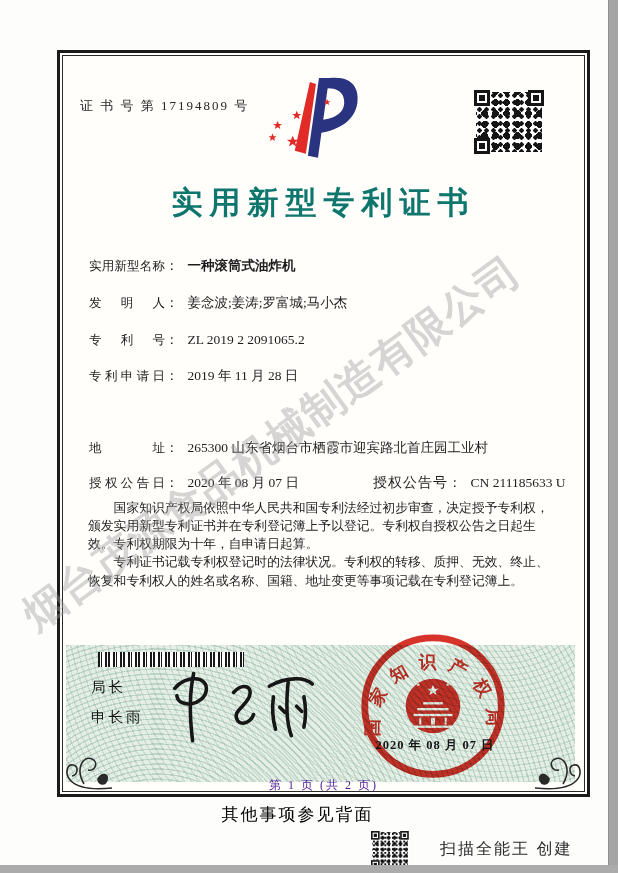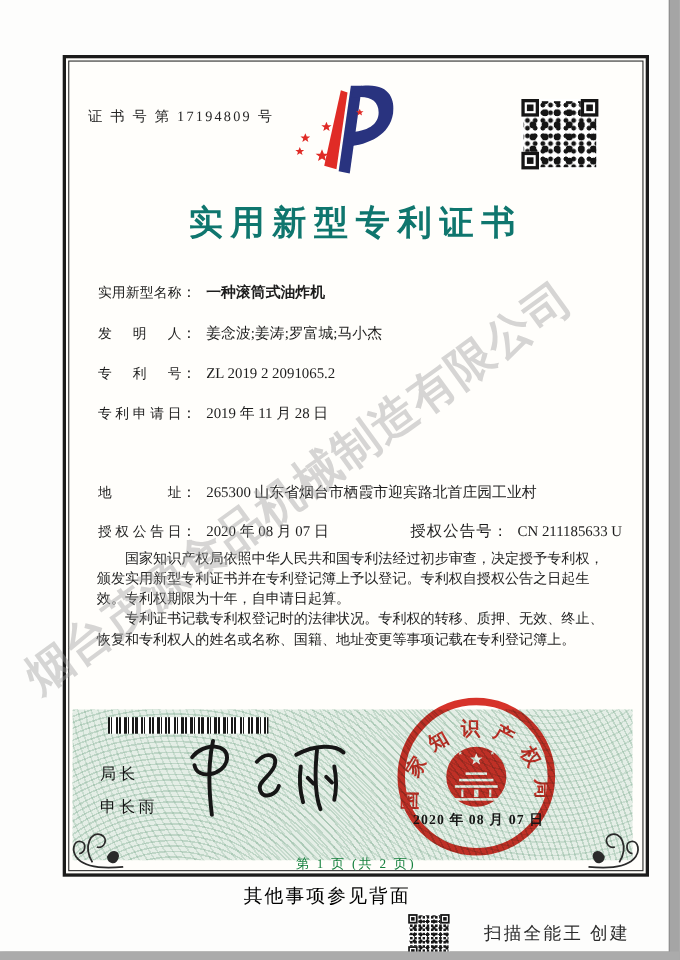--- a/index.html
+++ b/index.html
@@ -24,28 +24,28 @@
   .lbl{display:inline-block;width:76px;text-align:justify;text-align-last:justify;
        font-size:12.5px;vertical-align:baseline;}
   .val{margin-left:9px;}
   .pair2{position:absolute;left:284px;top:0;}
   .pair2 .lbl2{font-size:14px;letter-spacing:1px;}
   .paras{position:absolute;left:28px;top:446px;width:470px;font-size:12.8px;
          line-height:1.42;color:#222;}
   .paras p{margin:0;text-indent:2em;}
   .barcode{position:absolute;left:38px;top:599px;width:146px;height:15px;
      background:repeating-linear-gradient(90deg,#181818 0 2px,#fff 2px 3px,#181818 3px 4px,#fff 4px 7px,#181818 7px 9px,#fff 9px 10px,#181818 10px 12px,#fff 12px 15px);}
-  .signer{position:absolute;left:31px;top:625px;font-size:14.5px;letter-spacing:3px;color:#141414;margin-top:16px;}
+  .signer{position:absolute;left:31px;top:625px;font-size:14.5px;letter-spacing:3px;color:#141414;}
   .signer div{margin-bottom:11px;}
   .sig{position:absolute;left:103px;top:608px;}
   .seal{position:absolute;left:295px;top:577px;mix-blend-mode:multiply;opacity:.95;}
   .seal-date{position:absolute;left:310px;top:684px;width:130px;text-align:center;
              font-size:12.5px;letter-spacing:1px;color:#161616;font-weight:bold;}
   .page-no{position:absolute;left:0;top:724px;width:100%;text-align:center;
-           font-size:12px;letter-spacing:2px;color:#15803d;}
+           font-size:12px;letter-spacing:2px;color:#4c1d95;}
   .orn{position:absolute;bottom:2px;}
   .orn-l{left:2px;}
   .orn-r{right:2px;transform:scaleX(-1);}
   .back-note{position:absolute;left:0;top:803px;width:595px;text-align:center;
              font-size:17px;letter-spacing:2px;color:#000000;}
   .cs-qr{position:absolute;left:371px;top:831px;width:38px;height:38px;overflow:hidden;}
   .cs-qr .qr{transform:scale(.54);transform-origin:0 0;}
   .credit{position:absolute;left:440px;top:839px;font-size:16px;letter-spacing:2px;
           color:#2b2b2b;font-family:"Liberation Sans",sans-serif;}
   .strip-r{position:absolute;right:0;top:0;width:9px;height:873px;background:#a5a5a5;border-left:1px solid #8e8e8e;}

